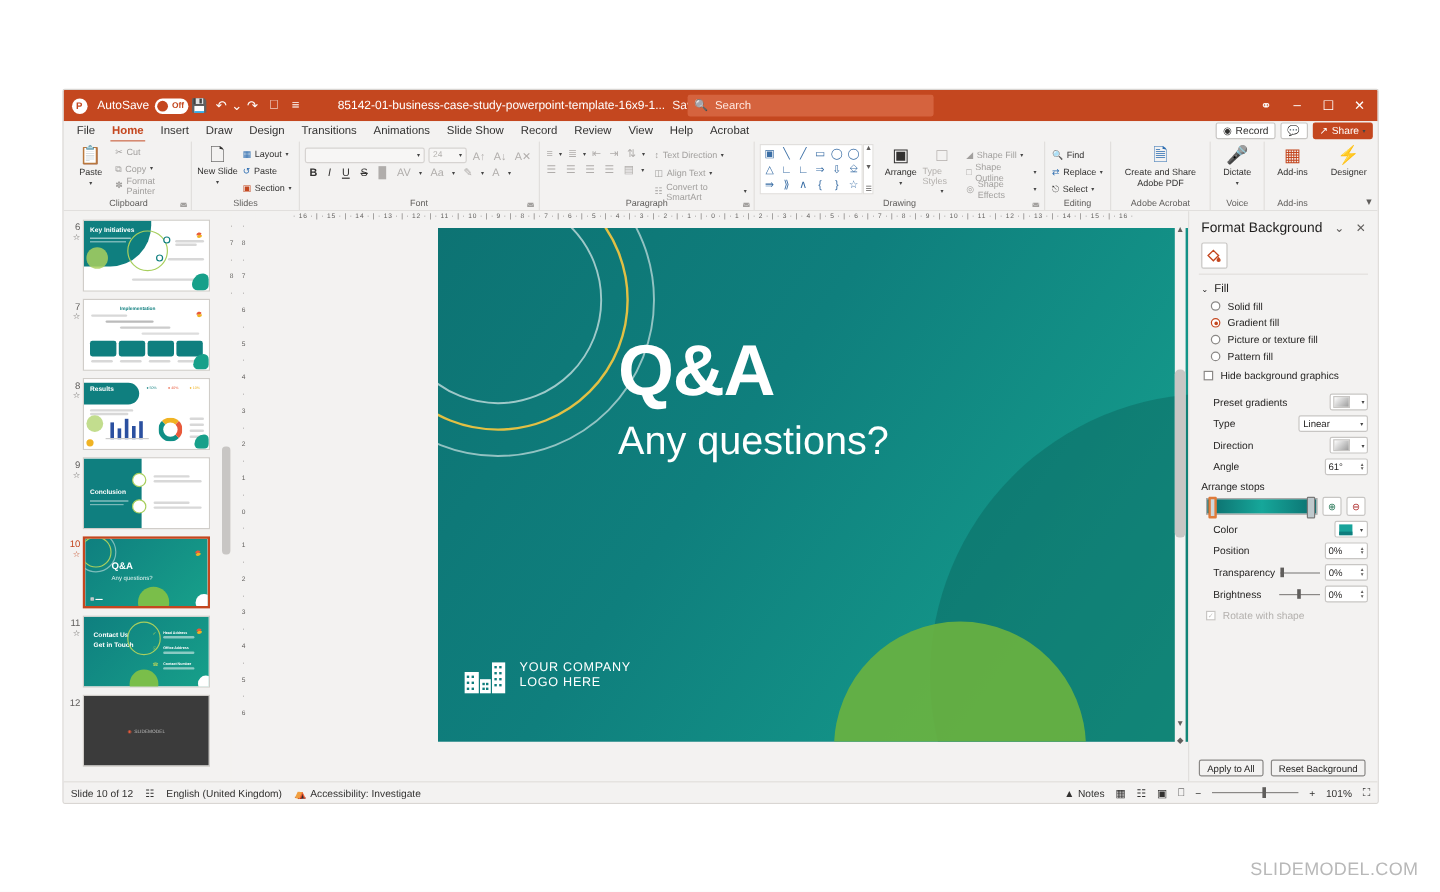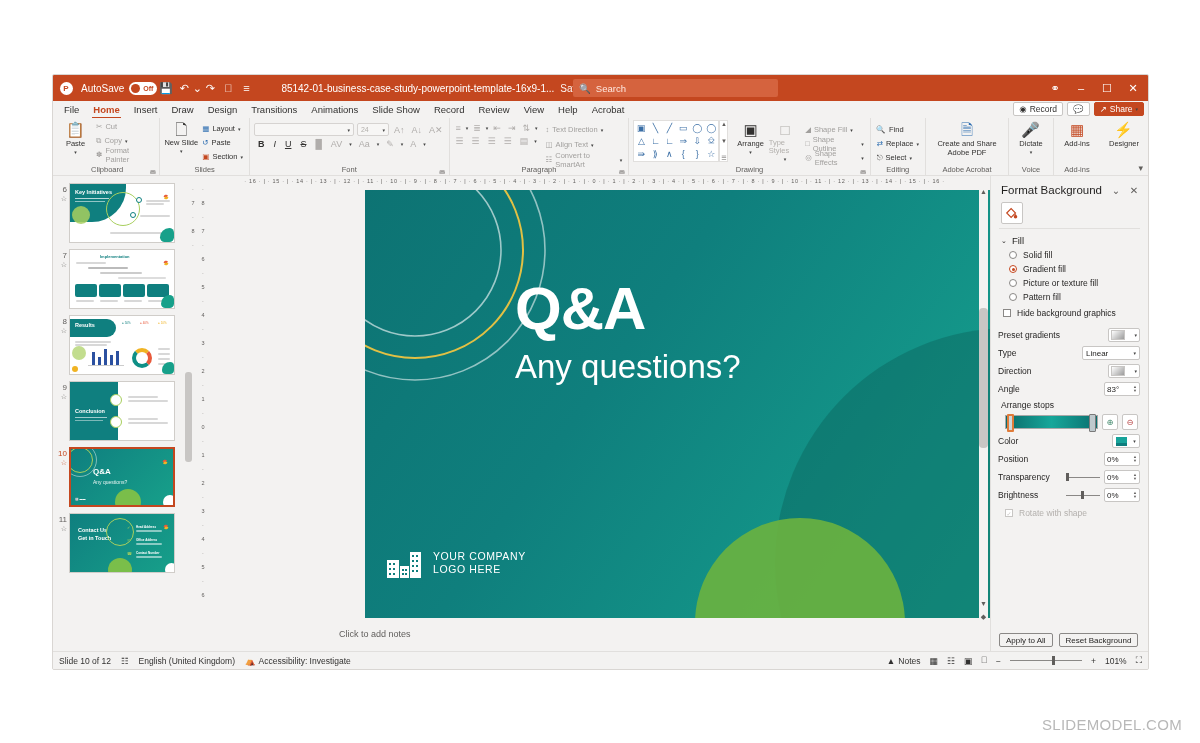--- a/index.html
+++ b/index.html
@@ -104,21 +104,21 @@
   .fmt-ic{font-size:10px;color:#605e5c;width:12px;text-align:center;}
   .fmt-iconbtn{width:22px;height:22px;border:1px solid #c8c6c4;background:#fff;border-radius:2px;margin:2px 0 4px 10px;display:flex;align-items:center;justify-content:center;}
   .fmt-div{height:1px;background:#e1dfdd;margin:4px 8px;}
   .sec-head{font-size:9.5px;color:#201f1e;padding:2px 10px;display:flex;gap:5px;align-items:center;}
   .radio-row{display:flex;align-items:center;gap:6px;padding:2px 0 2px 18px;font-size:8.5px;color:#201f1e;}
   .radio{width:8px;height:8px;border-radius:50%;border:1px solid #8a8886;background:#fff;position:relative;}
   .radio.on{border-color:#c4471f;}
   .radio.on:after{content:"";position:absolute;left:1.5px;top:1.5px;width:3px;height:3px;border-radius:50%;background:#c4471f;}
   .chk{width:8px;height:8px;border:1px solid #8a8886;background:#fff;}
   .chk.dis{border-color:#c8c6c4;color:#c8c6c4;font-size:6px;display:flex;align-items:center;justify-content:center;}
-  .fmt-row{display:flex;align-items:center;padding:2px 8px 2px 7px;font-size:8.5px;color:#201f1e;gap:4px;}
+  .fmt-row{display:flex;align-items:center;padding:2px 8px 2px 20px;font-size:8.5px;color:#201f1e;gap:4px;}
   .fmt-row .lbl{flex:1;}
   .dropbtn{width:32px;height:14px;border:1px solid #c8c6c4;background:#fff;border-radius:2px;display:flex;align-items:center;justify-content:space-between;padding:0 2px;}
   .swatch{width:14px;height:10px;background:linear-gradient(135deg,#fff,#9b9b9b);border:1px solid #c8c6c4;}
   .caret{font-size:5px;color:#444;}
   .selbox{width:58px;height:14px;border:1px solid #c8c6c4;background:#fff;border-radius:2px;display:flex;align-items:center;justify-content:space-between;padding:0 3px;font-size:8px;color:#201f1e;}
   .spin{width:36px;height:14px;border:1px solid #c8c6c4;background:#fff;border-radius:2px;display:flex;align-items:center;justify-content:space-between;padding:0 2px;font-size:8px;}
   .spin .arrows{display:flex;flex-direction:column;font-size:4px;line-height:4px;color:#605e5c;}
   .gstops{padding:2px 10px 2px 14px;display:flex;align-items:center;gap:4px;}
   .gbar{flex:1;height:14px;background:linear-gradient(90deg,#0c6b6b,#16a79a,#0b6f6f);border:1px solid #a8a8a8;position:relative;}
   .stop{position:absolute;top:-2px;width:7px;height:18px;background:#bfc9cd;border:1px solid #7a7a7a;border-radius:1px;}
@@ -614,20 +614,30 @@
             <div class="mini-circ" style="right:-4px;bottom:-4px;width:13px;height:13px;background:#fff"></div>
             <div class="mini-logo">
               <svg viewBox="0 0 20 20" width="8" height="8">
                   <path d="M4 10a6 6 0 0 1 11-3l-4 4z" fill="#e8593a"></path>
                   <path d="M16 10a6 6 0 0 1-11 3l4-4z" fill="#f0b323"></path>
                 </svg>
             </div>
           </div>
         </div>
 
+        <div class="thumbrow">
+          <div class="thumbnum"><span>12</span></div>
+          <div class="thumb">
+            <div class="mini-dark"></div>
+            <div style="position:absolute;left:50%;top:50%;transform:translate(-50%,-50%);color:#bbb;font-size:4px;display:flex;align-items:center;gap:2px">
+              <span style="color:#e8593a">◉</span>
+                <span>SLIDEMODEL</span>
+            </div>
+          </div>
+        </div>
 
         <div class="thumb-scroll">
           <div class="bar" style="top:196px;height:90px;"></div>
         </div>
       </div>
 
       <div class="slidepane">
         <div class="ruler-h">· 16 · | · 15 · | · 14 · | · 13 · | · 12 · | · 11 · | · 10 · | · 9 · | · 8 · | · 7 · | · 6 · | · 5 · | · 4 · | · 3 · | · 2 · | · 1 · | · 0 · | · 1 · | · 2 · | · 3 · | · 4 · | · 5 · | · 6 · | · 7 · | · 8 · | · 9 · | · 10 · | · 11 · | · 12 · | · 13 · | · 14 · | · 15 · | · 16 ·</div>
         <div class="ruler-v">
           <span style="writing-mode:vertical-rl;text-orientation:upright;letter-spacing:1px;">· 8 · 7 · 6 · 5 · 4 · 3 · 2 · 1 · 0 · 1 · 2 · 3 · 4 · 5 · 6 · 7 · 8 ·</span>
@@ -693,21 +703,20 @@
           </div>
         </div>
 
         <div class="slide-scroll">
           <span class="sc-arrow" style="position:absolute;top:0">▲</span>
           <div class="bar"></div>
           <span class="sc-arrow" style="position:absolute;bottom:14px">▼</span>
           <span class="sc-arrow" style="position:absolute;bottom:0">◆</span>
         </div>
 
-        <div class="notes">Click to add notes</div>
       </div>
 
       <div class="fmtpane">
         <div class="fmt-head">
           <div class="fmt-title">Format Background</div>
           <div class="fmt-ic">⌄</div>
           <div class="fmt-ic">✕</div>
         </div>
         <div class="fmt-iconbtn">
           <svg width="14" height="14" viewBox="0 0 16 16">
@@ -760,21 +769,21 @@
         <div class="fmt-row">
           <span class="lbl">Direction</span>
           <span class="dropbtn">
               <span class="swatch"></span>
               <span class="caret">▾</span>
             </span>
         </div>
         <div class="fmt-row">
           <span class="lbl">Angle</span>
           <span class="spin">
-              <span>83°</span>
+              <span>61°</span>
               <span class="arrows">
                 <span>▲</span>
                 <span>▼</span>
               </span>
             </span>
         </div>
 
         <div class="fmt-row" style="padding-left:10px">
           <span class="lbl">Arrange stops</span>
         </div>

